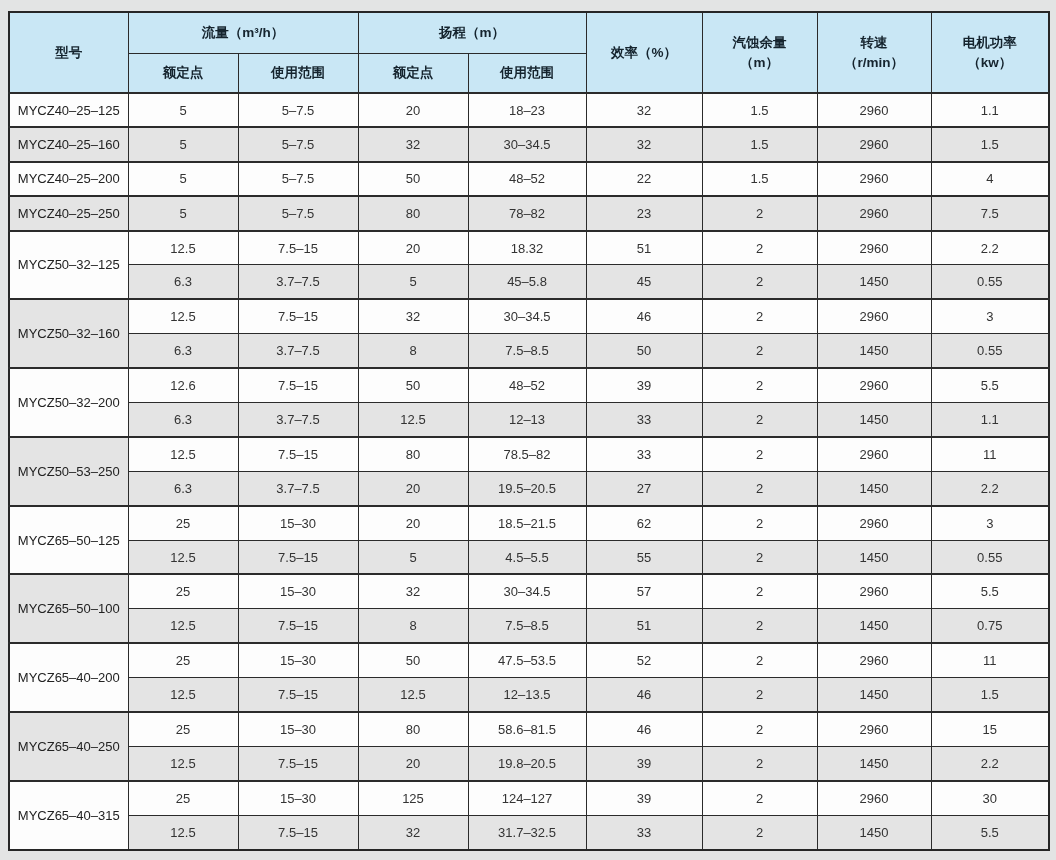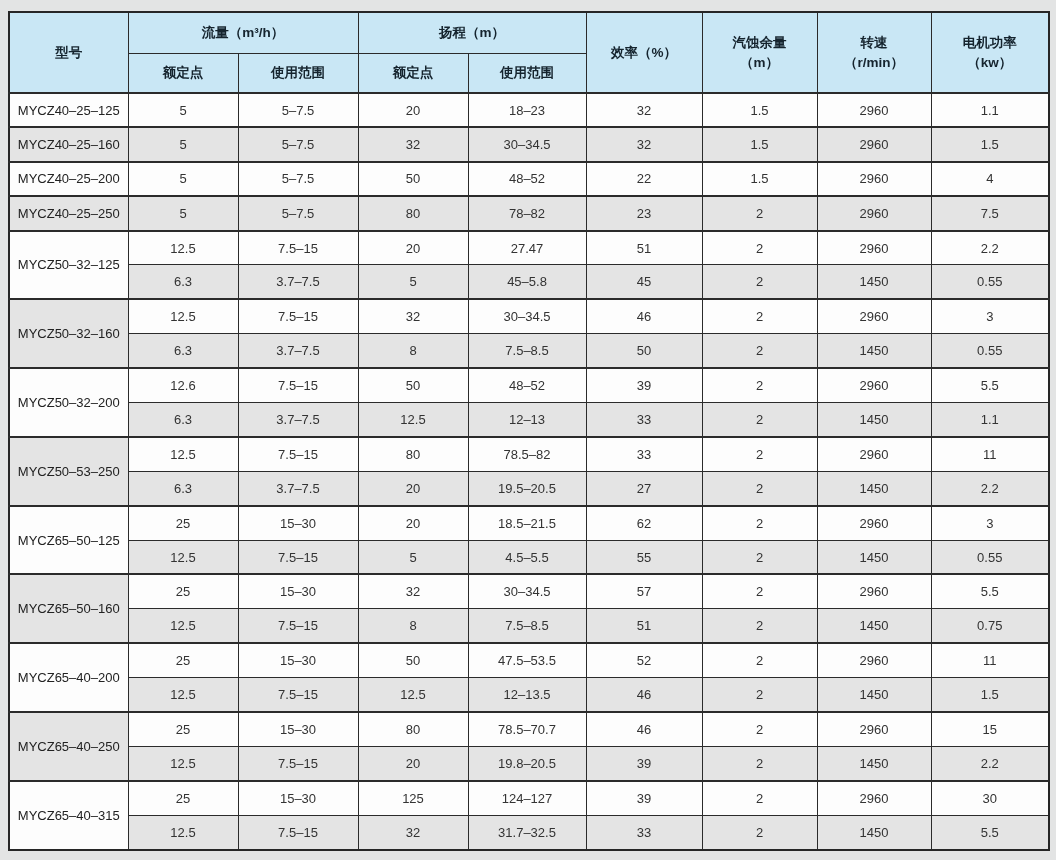--- a/index.html
+++ b/index.html
@@ -132,21 +132,21 @@
           <td class="g maj">23</td>
           <td class="g maj">2</td>
           <td class="g maj">2960</td>
           <td class="g">7.5</td>
         </tr>
         <tr class="group-start">
           <td rowspan="2" class="model maj w">MYCZ50–32–125</td>
           <td class="w">12.5</td>
           <td class="w maj">7.5–15</td>
           <td class="w">20</td>
-          <td class="w maj">27.47</td>
+          <td class="w maj">18.32</td>
           <td class="w maj">51</td>
           <td class="w maj">2</td>
           <td class="w maj">2960</td>
           <td class="w">2.2</td>
         </tr>
         <tr>
           <td class="g">6.3</td>
           <td class="g maj">3.7–7.5</td>
           <td class="g">5</td>
           <td class="g maj">45–5.8</td>
@@ -233,21 +233,21 @@
           <td class="g">12.5</td>
           <td class="g maj">7.5–15</td>
           <td class="g">5</td>
           <td class="g maj">4.5–5.5</td>
           <td class="g maj">55</td>
           <td class="g maj">2</td>
           <td class="g maj">1450</td>
           <td class="g">0.55</td>
         </tr>
         <tr class="group-start">
-          <td rowspan="2" class="model maj g">MYCZ65–50–160</td>
+          <td rowspan="2" class="model maj g">MYCZ65–50–100</td>
           <td class="w">25</td>
           <td class="w maj">15–30</td>
           <td class="w">32</td>
           <td class="w maj">30–34.5</td>
           <td class="w maj">57</td>
           <td class="w maj">2</td>
           <td class="w maj">2960</td>
           <td class="w">5.5</td>
         </tr>
         <tr>
@@ -279,21 +279,21 @@
           <td class="g maj">46</td>
           <td class="g maj">2</td>
           <td class="g maj">1450</td>
           <td class="g">1.5</td>
         </tr>
         <tr class="group-start">
           <td rowspan="2" class="model maj g">MYCZ65–40–250</td>
           <td class="w">25</td>
           <td class="w maj">15–30</td>
           <td class="w">80</td>
-          <td class="w maj">78.5–70.7</td>
+          <td class="w maj">58.6–81.5</td>
           <td class="w maj">46</td>
           <td class="w maj">2</td>
           <td class="w maj">2960</td>
           <td class="w">15</td>
         </tr>
         <tr>
           <td class="g">12.5</td>
           <td class="g maj">7.5–15</td>
           <td class="g">20</td>
           <td class="g maj">19.8–20.5</td>

